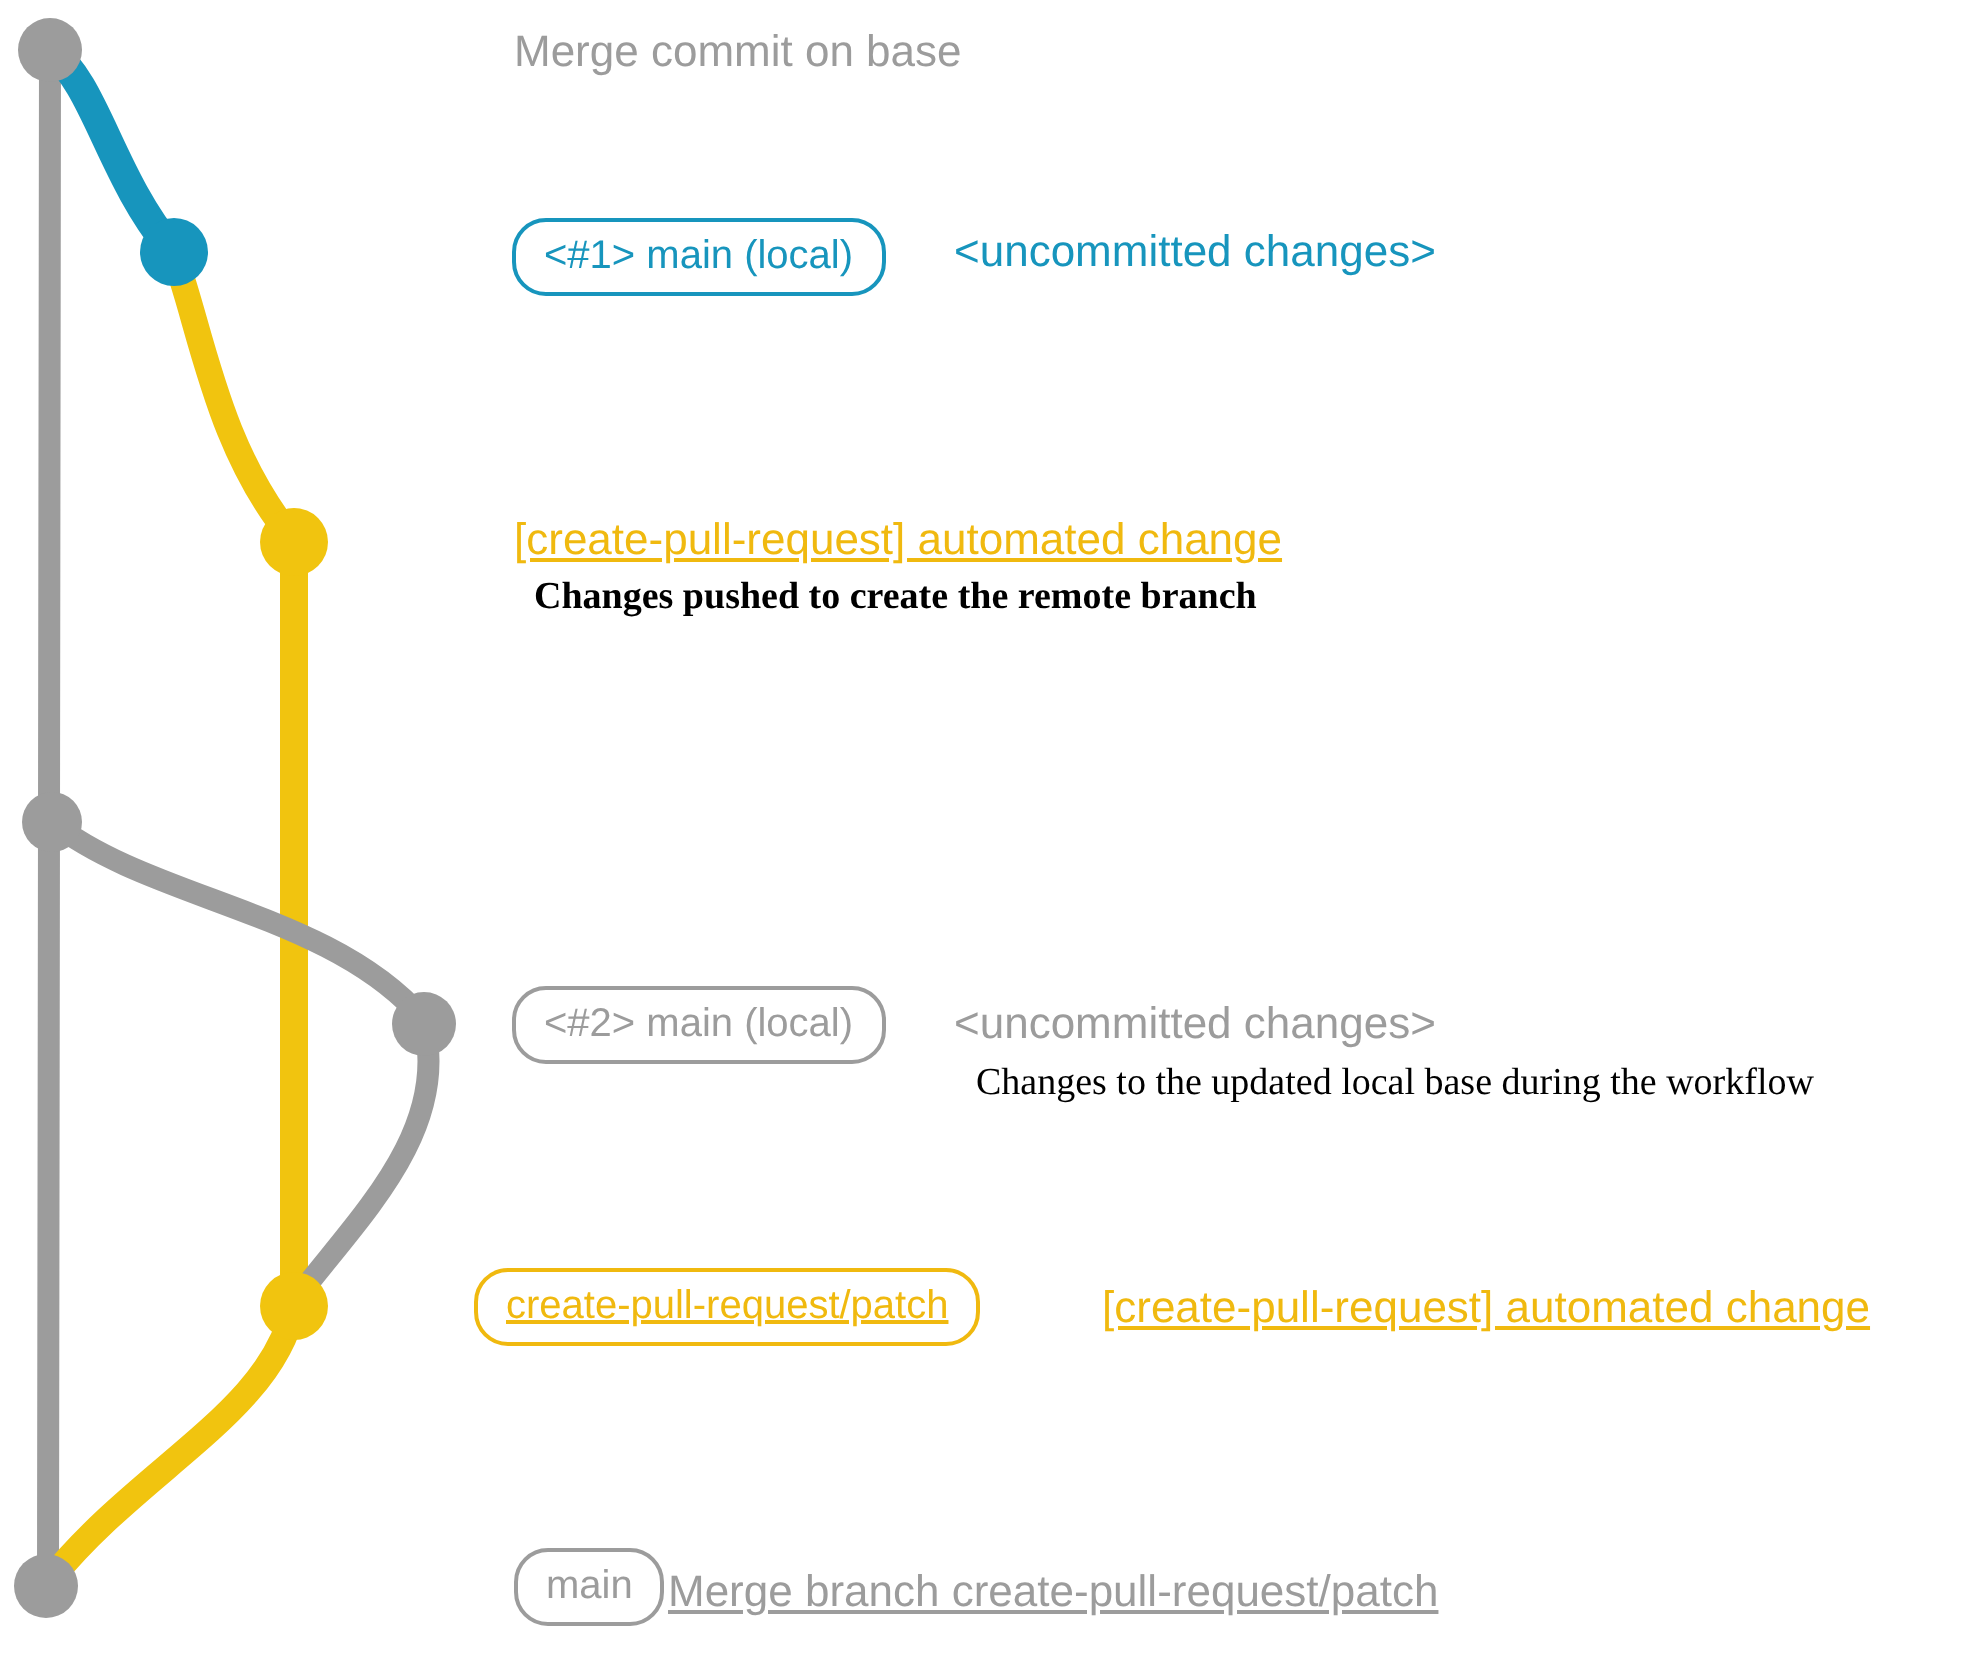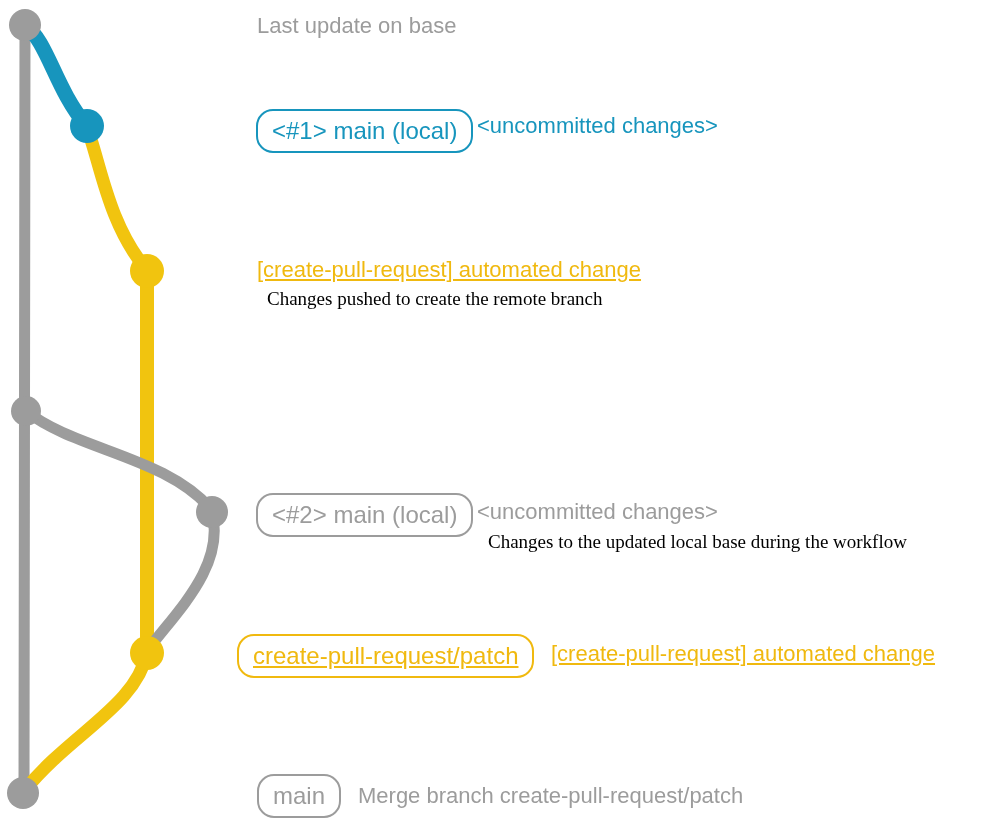--- a/index.html
+++ b/index.html
@@ -10,21 +10,21 @@
   }
   .graph-svg { position:absolute; left:0; top:0; }
   .label { position:absolute; white-space:nowrap; line-height:1.15; }
   .h { font-size:22px; font-weight:400; }
   .c-gray   { color:#9C9C9C; border-color:#ABABAB; }
   .c-blue   { color:#1795BD; border-color:#1795BD; }
   .c-yellow { color:#F0B90F; border-color:#F2BB10;text-decoration:underline; }
   .badge {
     position:absolute; display:inline-flex; align-items:center; justify-content:center;
     border:2px solid; border-radius:17px; background:#ffffff;
-    font-size:24px; padding:6px 14px; white-space:nowrap;
+    font-size:20px; padding:6px 14px; white-space:nowrap;
   }
   .desc {
     position:absolute; white-space:nowrap;
     font-family:"Liberation Serif", serif; font-size:19px; color:#000000;
   }
 </style>
 </head>
 <body>
 
 <div class="stage">
@@ -44,40 +44,40 @@
 
     <circle cx="25" cy="25" r="16" fill="#9C9C9C"></circle>
     <circle cx="26" cy="411" r="15" fill="#9C9C9C"></circle>
     <circle cx="212" cy="512" r="16" fill="#9C9C9C"></circle>
     <circle cx="23" cy="793" r="16" fill="#9C9C9C"></circle>
     <circle cx="87" cy="126" r="17" fill="#1795BD"></circle>
     <circle cx="147" cy="271" r="17" fill="#F1C40F"></circle>
     <circle cx="147" cy="653" r="17" fill="#F1C40F"></circle>
   </svg>
 
-  <div class="label h c-gray" style="left:257px; top:13px;">Last update on base</div>
+  <div class="label h c-gray" style="left:257px; top:13px;">Merge commit on base</div>
 
   <div class="badge c-blue" style="left:256px; top:109px;">
     <span>&lt;#1&gt; main (local)</span>
   </div>
   <div class="label h c-blue" style="left:477px; top:113px;">&lt;uncommitted changes&gt;</div>
 
   <div class="label h c-yellow" style="left:257px; top:257px;">[create-pull-request] automated change</div>
-  <div class="desc" style="left:267px; top:288px;">Changes pushed to create the remote branch</div>
+  <div class="desc" style="left:267px; top:288px;font-weight:bold;">Changes pushed to create the remote branch</div>
 
 
   <div class="badge c-gray" style="left:256px; top:493px;">
     <span>&lt;#2&gt; main (local)</span>
   </div>
   <div class="label h c-gray" style="left:477px; top:499px;">&lt;uncommitted changes&gt;</div>
   <div class="desc" style="left:488px; top:531px;">Changes to the updated local base during the workflow</div>
 
   <div class="badge c-yellow" style="left:237px; top:634px;">
     <span>create-pull-request/patch</span>
   </div>
   <div class="label h c-yellow" style="left:551px; top:641px;">[create-pull-request] automated change</div>
 
   <div class="badge c-gray" style="left:257px; top:774px;">
     <span>main</span>
   </div>
-  <div class="label h c-gray" style="left:358px; top:783px;">Merge branch create-pull-request/patch</div>
+  <div class="label h c-gray" style="left:334px; top:783px;text-decoration:underline;">Merge branch create-pull-request/patch</div>
 
 </div>
 
 </body></html>

